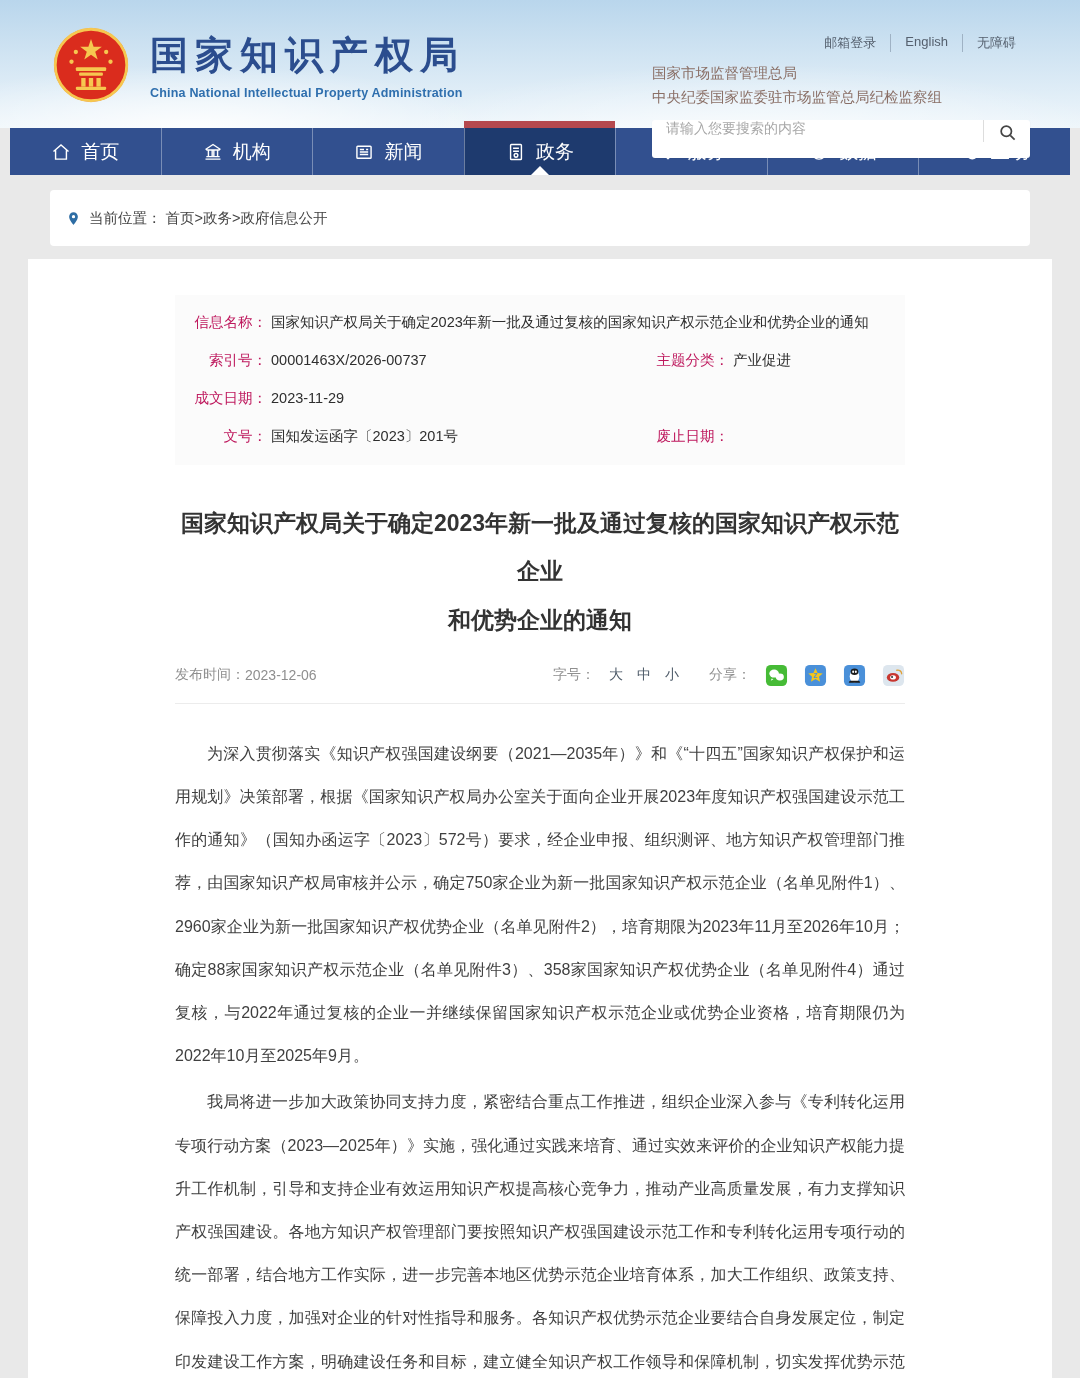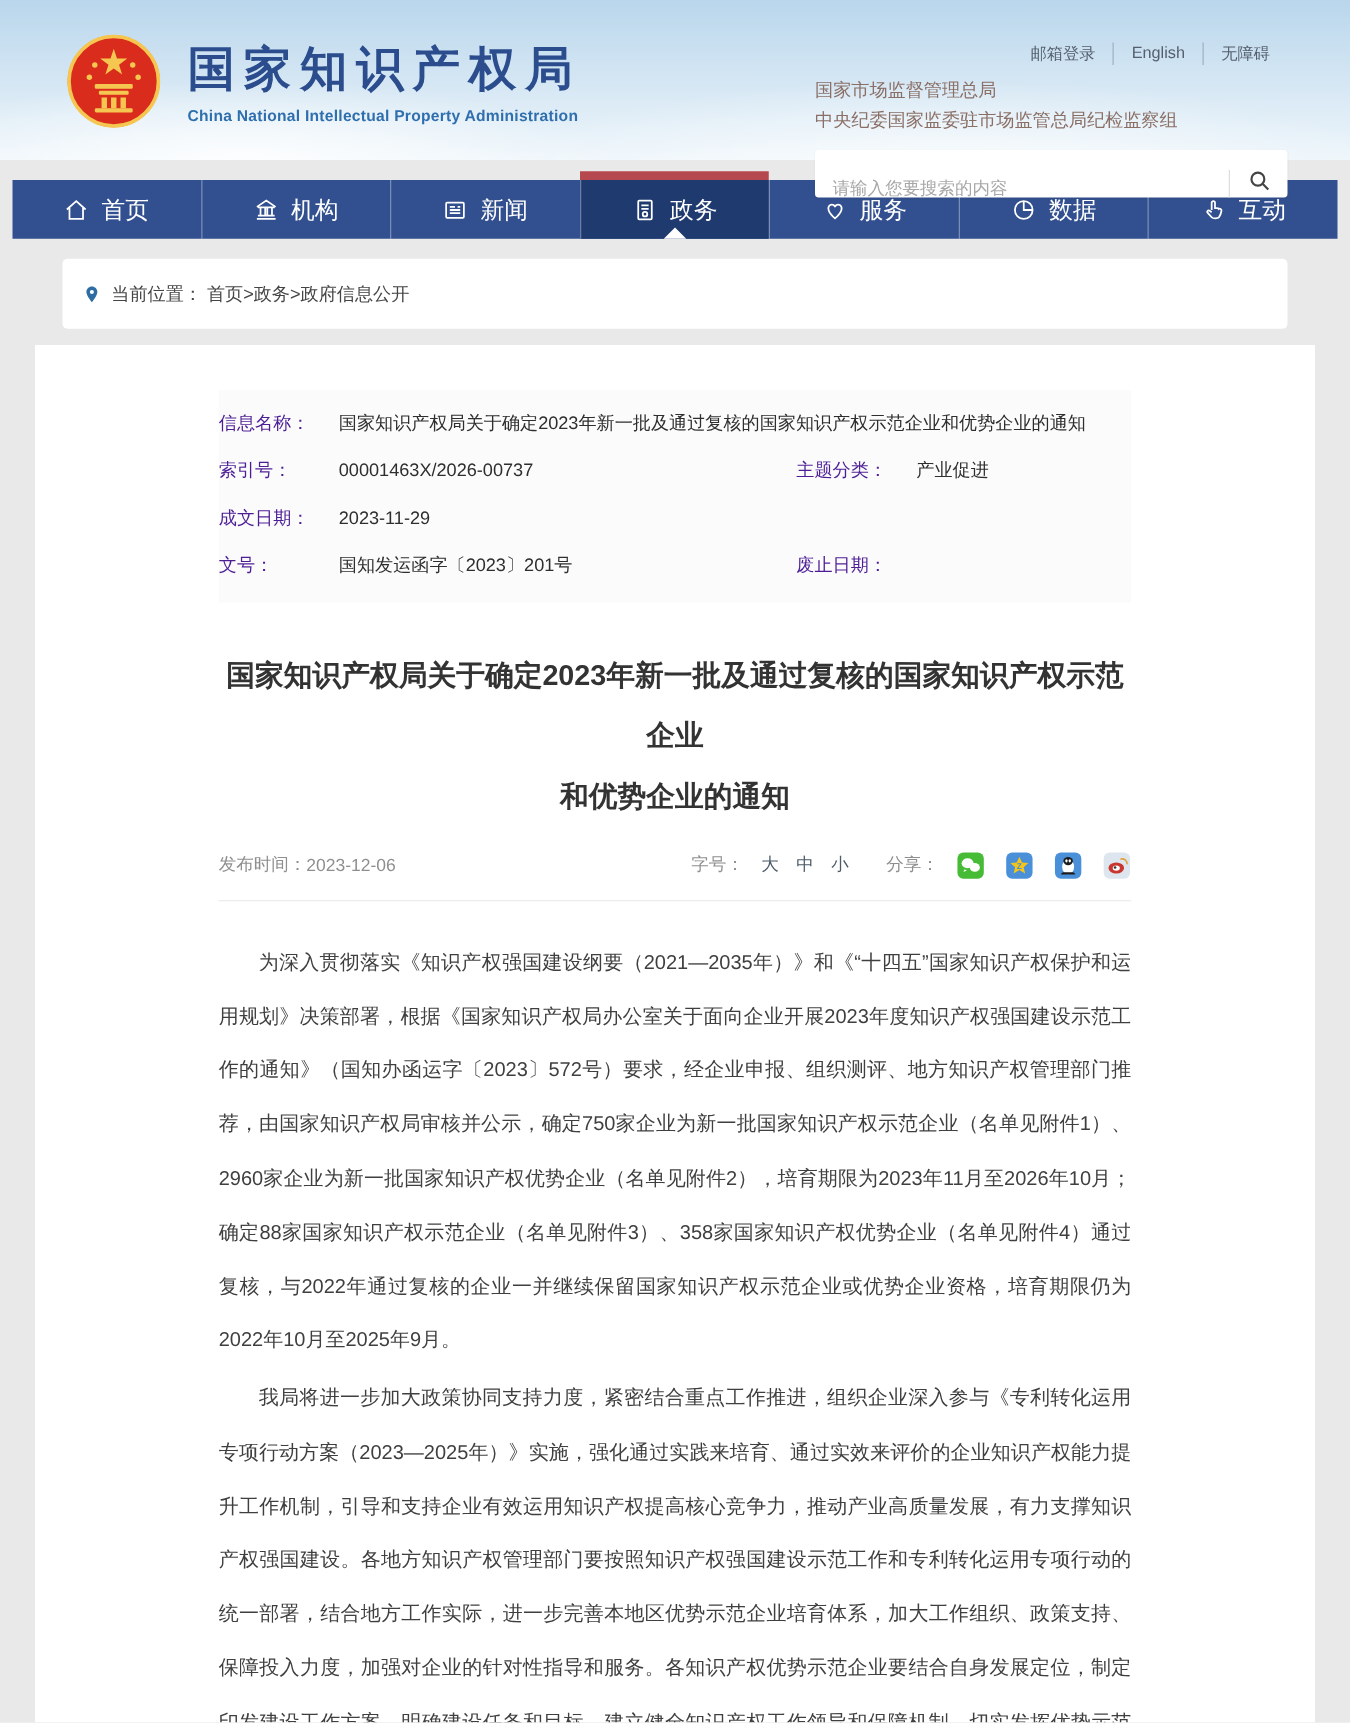--- a/index.html
+++ b/index.html
@@ -20,29 +20,29 @@
   .title-block { margin-left:20px; }
   .site-title { font-size:38px; font-weight:bold; color:#2b4d8e; letter-spacing:7px; }
   .site-subtitle { font-size:12.5px; font-weight:bold; color:#2f6fae; margin-top:5px; letter-spacing:.2px; }
 
   .header-right { position:absolute; right:50px; top:34px; width:378px; }
   .top-links { display:flex; justify-content:flex-end; font-size:13px; color:#55606e; }
   .top-links span { cursor:pointer; padding:0 14px; }
   .top-links span + span { border-left:1px solid #9fb2c4; }
   .org-lines { margin-top:10px; font-size:14.5px; color:#8a6f66; line-height:1.65; }
   .search-bar { margin-top:10px; height:38px; background:#fff; border-radius:3px;
-    display:flex; align-items:flex-end; padding:0 10px 0 14px; box-shadow:0 1px 2px rgba(0,0,0,.06); }
+    display:flex; align-items:flex-start; padding:0 10px 0 14px; box-shadow:0 1px 2px rgba(0,0,0,.06); }
   .search-bar input { flex:1; border:none; outline:none; font-size:14px; color:#333;
     font-family:inherit; background:transparent; }
   .search-bar input::placeholder { color:#a8a8a8; }
   .search-divider { width:1px; height:22px; background:#ddd; margin:0 10px; }
   .search-btn { width:26px; height:26px; display:flex; align-items:center; justify-content:center; cursor:pointer; }
 
   
-  .nav { margin:16px 10px; height:47px; background:#32508f; display:flex; }
+  .nav { margin:0 10px; height:47px; background:#32508f; display:flex; }
   .nav-item { flex:1; display:flex; align-items:center; justify-content:center; gap:10px;
     color:#fff; font-size:19px; cursor:pointer; position:relative; }
   .nav-item + .nav-item { border-left:1px solid rgba(255,255,255,.35); }
   .nav-item .nicon { display:flex; }
   .nav-item.active { background:#1e3a6e; }
   .nav-item.active::before { content:""; position:absolute; top:-7px; left:-1px; right:0; height:7px; background:#b5494f; }
   .nav-item.active::after { content:""; position:absolute; bottom:0; left:50%; margin-left:-9px;
     border-left:9px solid transparent; border-right:9px solid transparent; border-bottom:9px solid #fff; }
 
   
@@ -52,21 +52,21 @@
   .breadcrumb .path { margin-left:4px; cursor:pointer; }
 
   
   .content { margin:13px 28px 0; background:#fff; min-height:1150px; padding:36px 147px 40px; }
 
   .info-table { background:#fbfbfb; padding:8px 0 10px; font-size:14.5px; }
   .info-row { display:flex; line-height:38px; }
   .info-cell { display:flex; }
   .info-cell.left { width:462px; }
   .info-cell.right { flex:1; }
-  .info-label { width:92px; text-align:left; color:#4c1d95; white-space:nowrap; flex:0 0 auto; }
+  .info-label { width:92px; text-align:right; color:#be185d; white-space:nowrap; flex:0 0 auto; }
   .info-value { color:#2e2e2e; padding-left:4px; }
 
   .doc-title { margin-top:34px; text-align:center; font-size:23px; font-weight:600; color:#333; line-height:2.1; }
 
   .meta-row { margin-top:20px; display:flex; align-items:center; font-size:14px; color:#8f8f8f;
     padding-bottom:16px; border-bottom:1px solid #ececec; }
   .meta-right { margin-left:auto; display:flex; align-items:center; gap:14px; }
   .font-size-opt { color:#4d5a68; cursor:pointer; }
   .share-label { margin-left:16px; }
   .share-icons { display:flex; gap:16px; align-items:center; }

